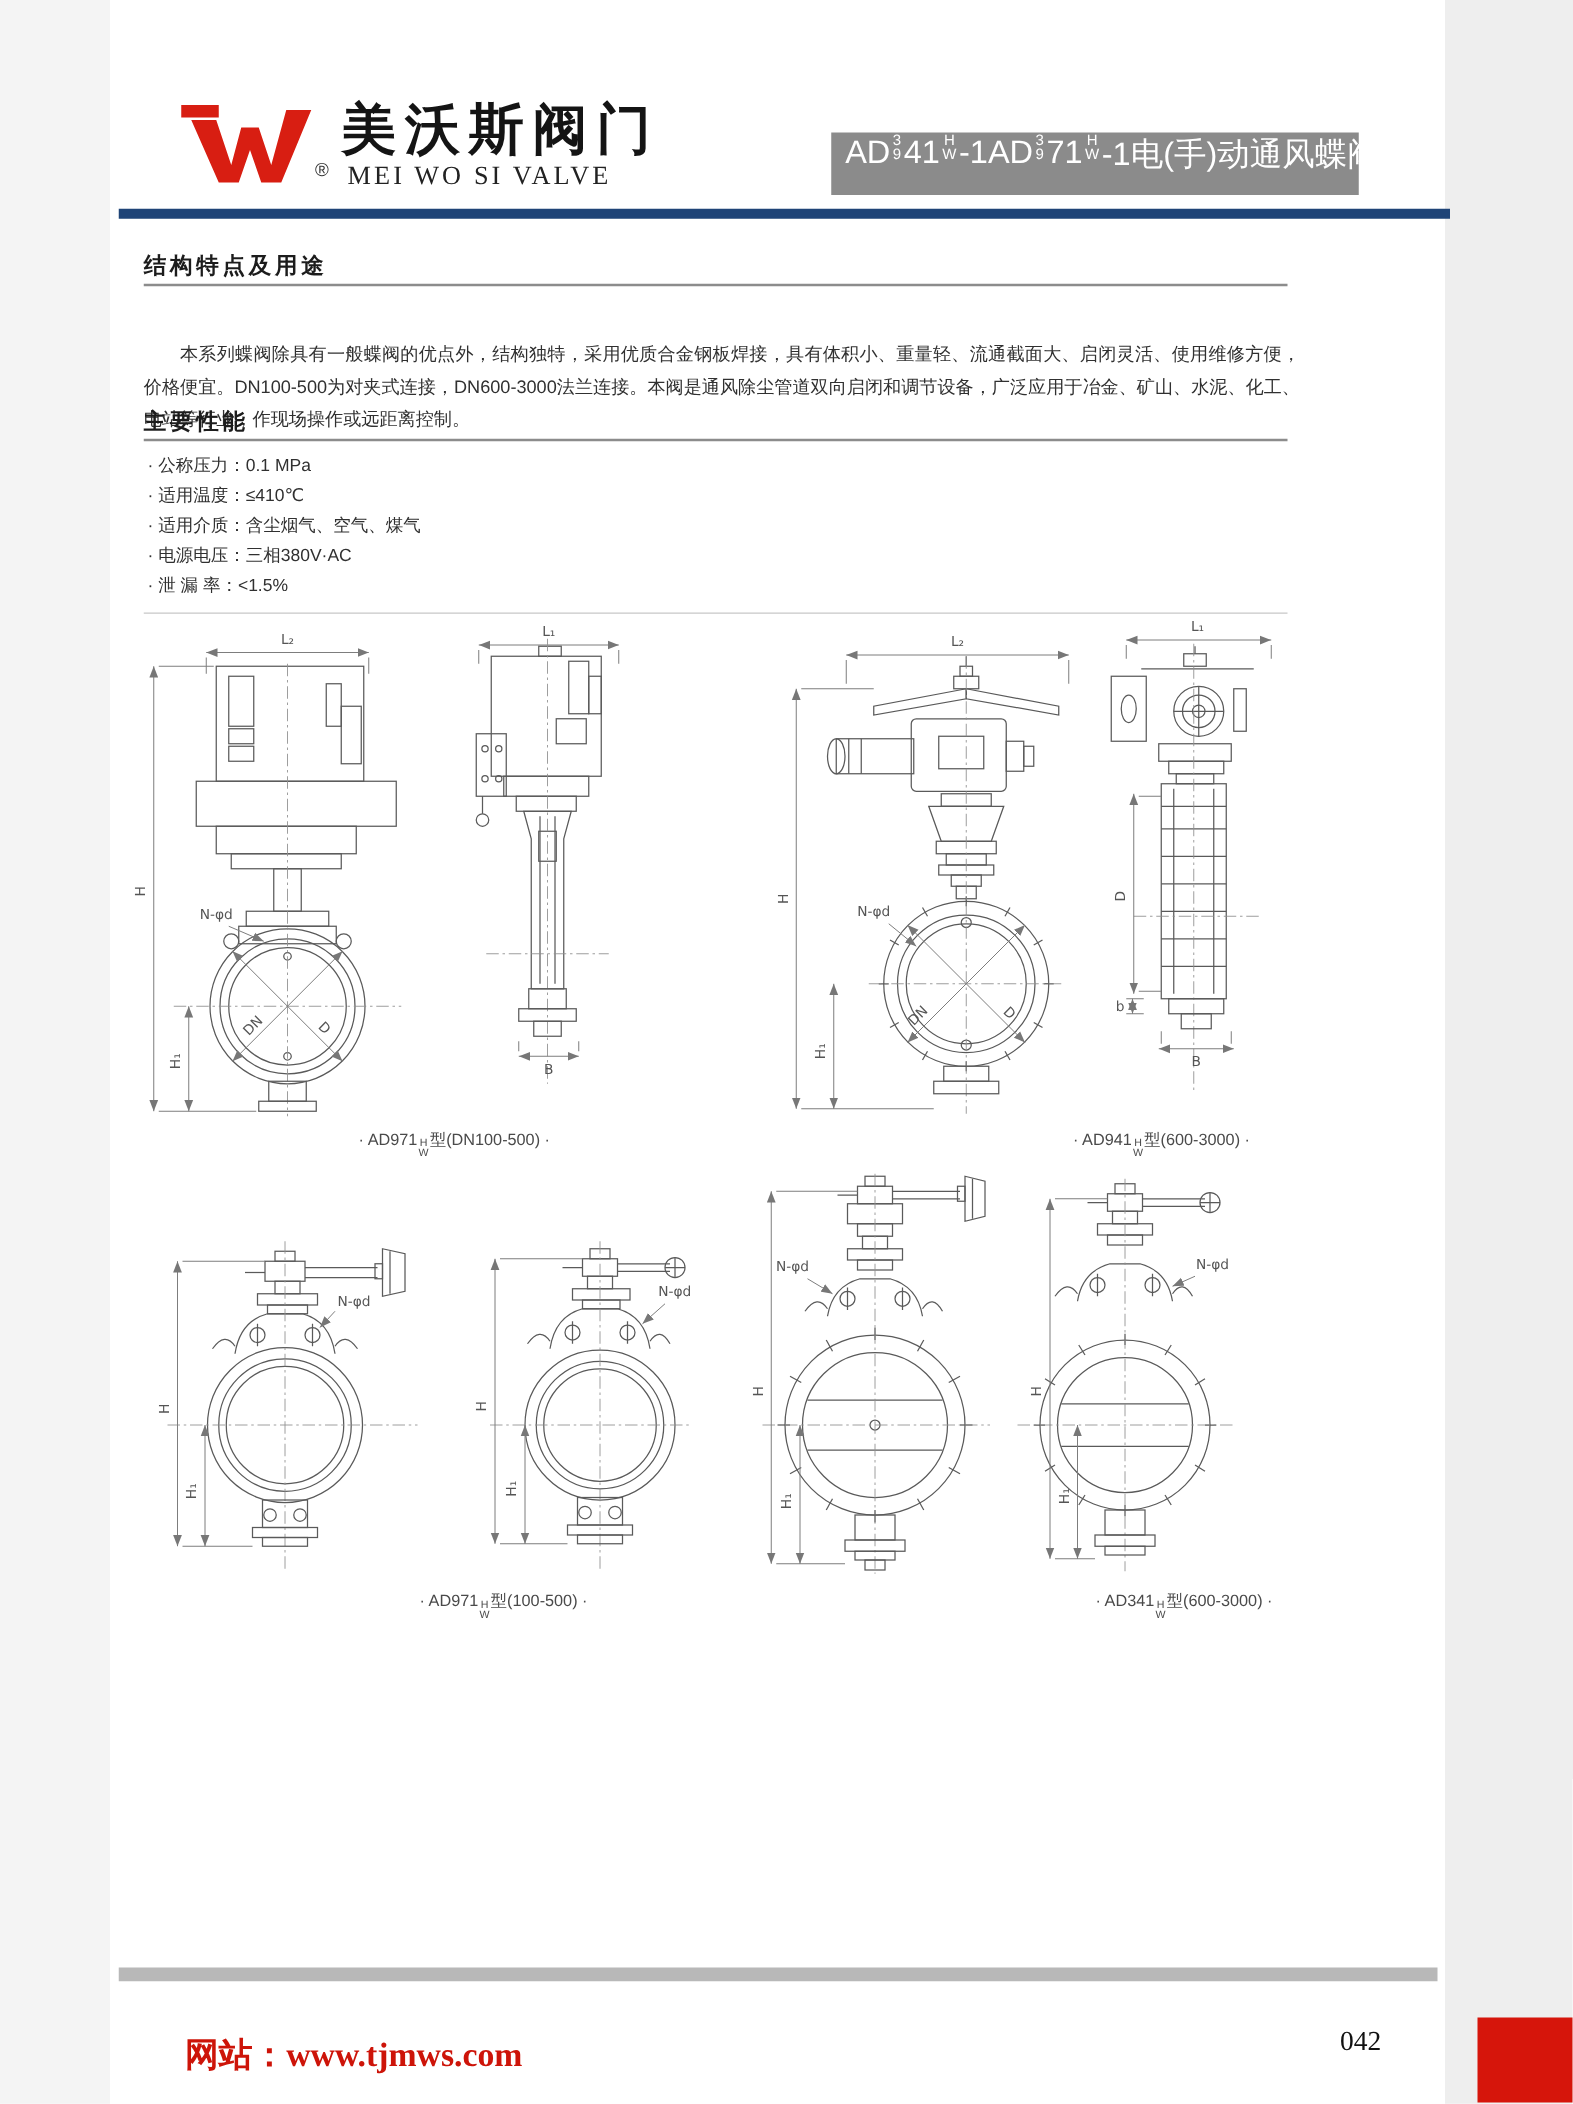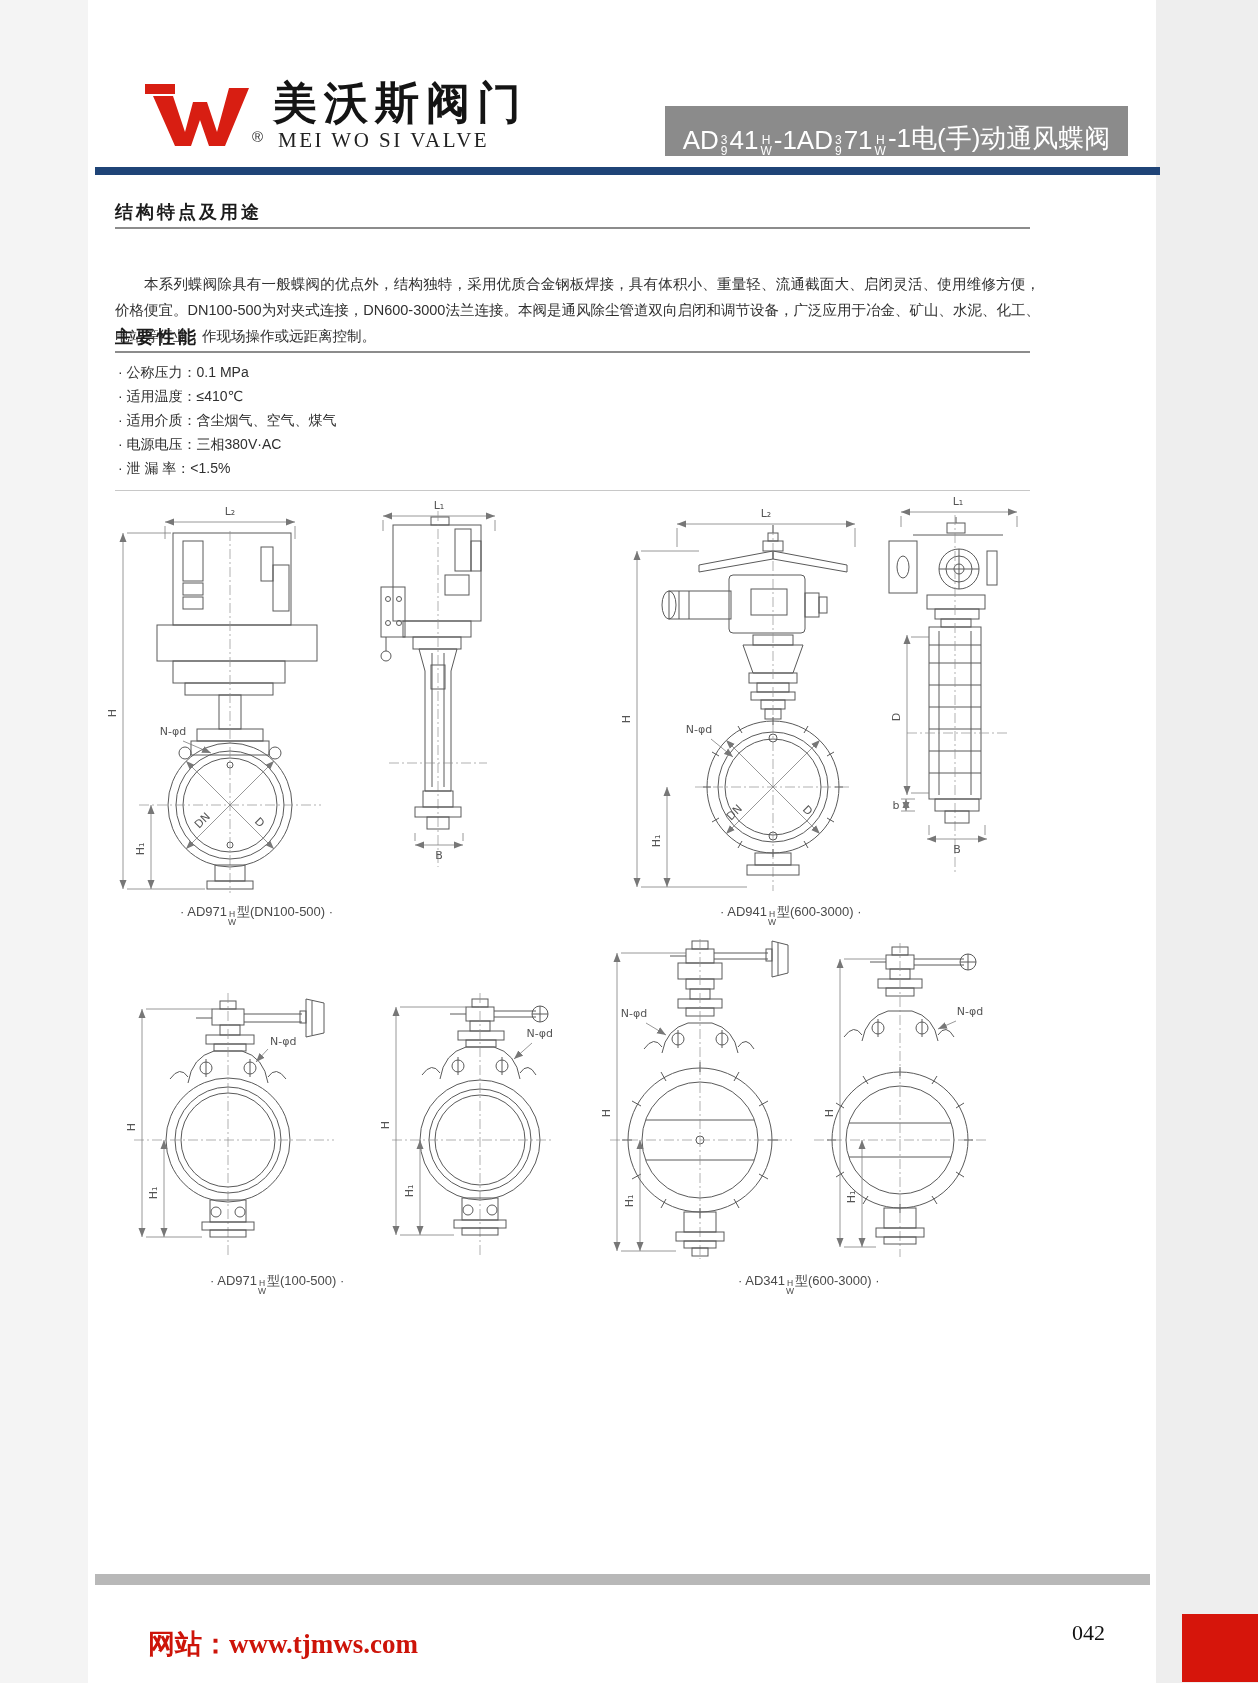--- a/index.html
+++ b/index.html
@@ -7,37 +7,37 @@
        font-family:"Liberation Sans","DejaVu Sans",sans-serif;overflow:hidden;color:#333;}
   .abs{position:absolute;}
   .band{position:absolute;top:0;height:1683px;}
   .band-left{left:0;width:88px;background:#f4f4f4;}
   .band-right{left:1156px;width:102px;background:#eeeeee;}
   .logo-mark{left:143px;top:80px;}
   .brand-cn{left:273px;top:74px;font-family:"DejaVu Serif","Liberation Serif",serif;
             font-weight:bold;font-size:44px;letter-spacing:7px;color:#141414;white-space:nowrap;}
   .brand-en{left:278px;top:128px;font-family:"Liberation Serif",serif;font-size:21px;
             letter-spacing:2.5px;color:#222;white-space:nowrap;}
-  .banner{left:665px;top:106px;width:463px;height:50px;background:#8b8b8b;color:#fff;
-          display:flex;align-items:flex-end;justify-content:center;font-size:26px;white-space:nowrap;}
+  .banner{left:665px;top:106px;width:394px;height:50px;background:#8b8b8b;color:#fff;
+          display:flex;align-items:flex-start;justify-content:center;font-size:26px;white-space:nowrap;padding-left:28px;}
   .stk{display:inline-flex;flex-direction:column;align-items:center;font-size:12px;
        line-height:11px;font-style:normal;margin:0 2px;transform:translateY(1px);}
   .stk i{font-style:normal;}
   .blue-line{left:95px;top:167px;width:1065px;height:8px;background:#1f4477;}
   .sec-title{font-size:18px;font-weight:bold;color:#1c1c1c;letter-spacing:3px;white-space:nowrap;}
   .rule{position:absolute;background:#8c8c8c;}
   .para{left:115px;top:235px;width:925px;font-size:14.5px;line-height:26px;color:#303030;
         text-align:justify;text-indent:2em;margin-top:36px;}
   .bullets{left:118px;top:360px;font-size:14px;line-height:24px;color:#303030;}
   .bullets div{white-space:pre;}
   svg.draw{position:absolute;stroke:#5a5a5a;fill:none;stroke-width:1;}
   svg.draw text{fill:#555;stroke:none;font:11px "DejaVu Sans",sans-serif;}
   svg.draw .dim{stroke:#7d7d7d;stroke-width:0.8;}
   svg.draw .cl{stroke:#909090;stroke-width:0.7;stroke-dasharray:10 3 2 3;}
-  .caption{position:absolute;font-size:13px;color:#4a4a4a;text-align:left;white-space:nowrap;}
+  .caption{position:absolute;font-size:13px;color:#4a4a4a;text-align:right;white-space:nowrap;}
   .stk2{display:inline-flex;flex-direction:column;align-items:center;font-size:8.5px;
         line-height:8px;margin:0 1px;transform:translateY(1px);}
   .stk2 i{font-style:normal;}
   .footer-bar{left:95px;top:1574px;width:1055px;height:11px;background:#b8b8b8;}
   .website{left:148px;top:1626px;font-family:"Liberation Serif","DejaVu Serif",serif;
            font-weight:bold;font-size:27px;color:#cd1409;white-space:nowrap;}
   .pagenum{left:1072px;top:1620px;font-family:"Liberation Serif","DejaVu Serif",serif;
            font-size:22px;color:#111;}
   .red-block{left:1182px;top:1614px;width:76px;height:68px;background:#d6150b;}
   .reg-mark{position:absolute;left:252px;top:128px;font-size:15px;color:#333;}

